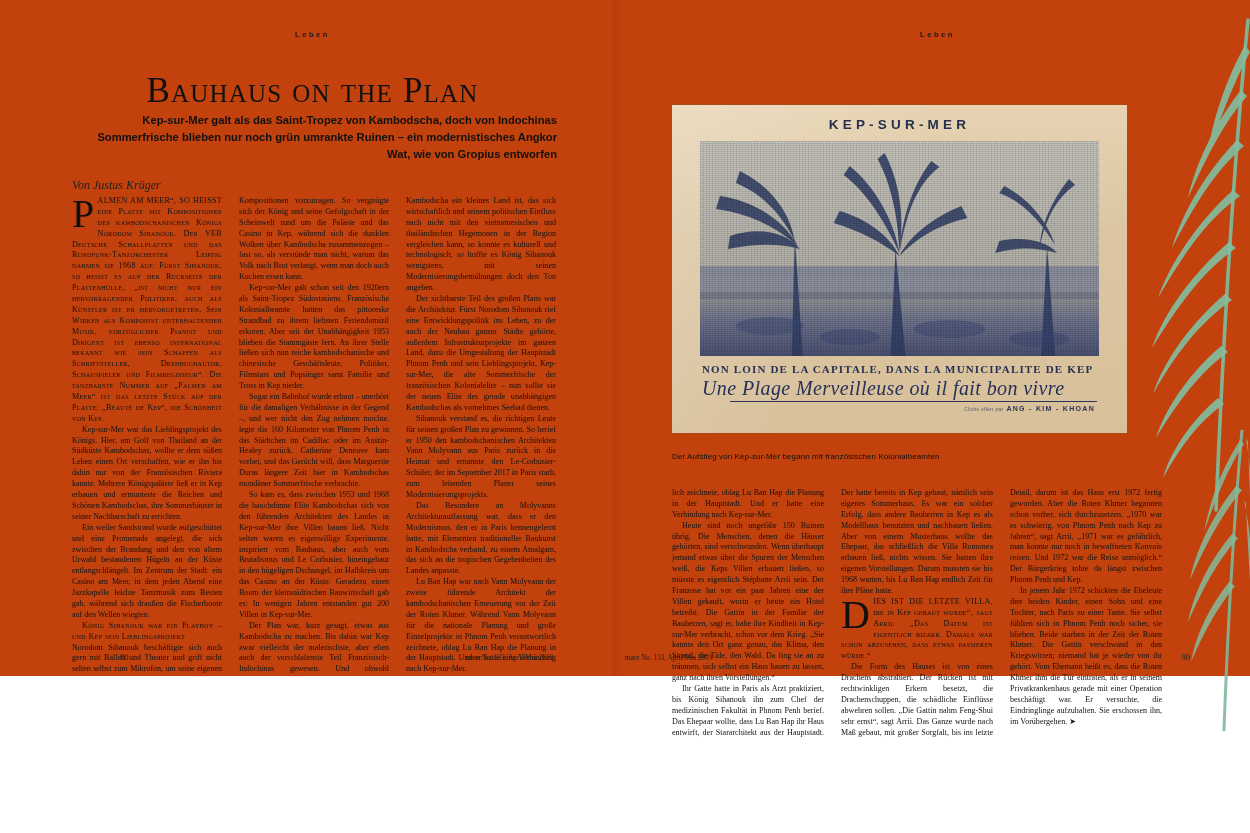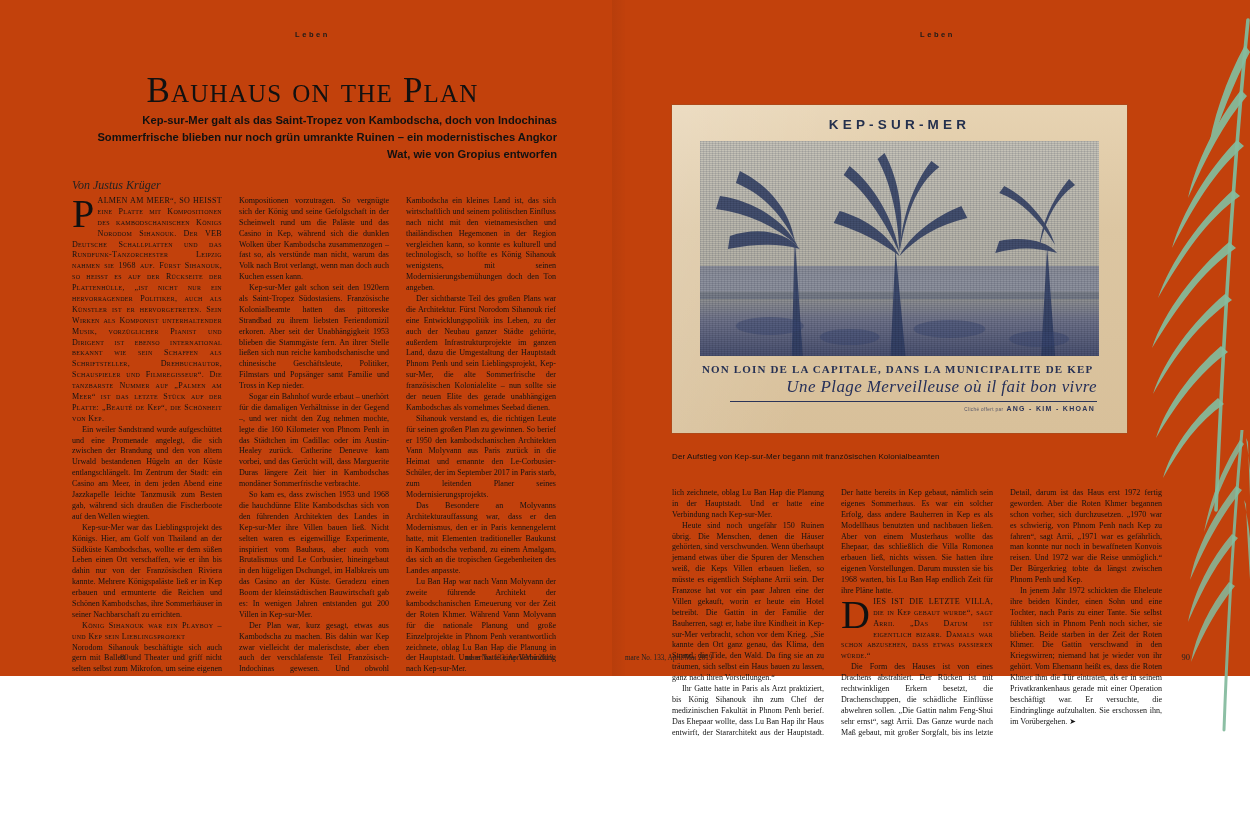--- a/index.html
+++ b/index.html
@@ -132,23 +132,23 @@
       repeating-linear-gradient(0deg,rgba(40,50,85,0.13) 0 1px,rgba(255,255,255,0) 1px 2px),
       repeating-linear-gradient(90deg,rgba(40,50,85,0.10) 0 1px,rgba(255,255,255,0) 1px 3px);
     mix-blend-mode:multiply;
   }
   .pc-caption1{
     position:absolute;left:30px;right:30px;top:258px;text-align:left;
     font-family:Liberation Serif, serif;
     font-weight:bold;font-size:11px;letter-spacing:1.15px;color:#263154;
   }
   .pc-caption2{
-    position:absolute;left:30px;right:30px;top:272px;text-align:right;
-    font-family:"Liberation Serif",serif;
-    font-style:italic;font-size:17px;color:#26305a;letter-spacing:0.4px;
+    position:absolute;left:30px;right:30px;top:272px;text-align:left;
+    font-family:"Liberation Serif",serif;
+    font-style:italic;font-size:20px;color:#26305a;letter-spacing:0.4px;
   }
   .pc-rule{
     position:absolute;left:58px;right:30px;top:296px;height:1px;background:#2b3458;
   }
   .pc-credit{
     position:absolute;right:32px;top:300px;
     font-family:"Liberation Sans",sans-serif;
     font-size:7px;letter-spacing:1.3px;color:#2b3458;font-weight:bold;
   }
   .pc-credit .tiny{font-size:4.6px;font-weight:normal;letter-spacing:.4px;opacity:.8;}
@@ -197,22 +197,22 @@
     <div class="runhead">Leben</div>
 
     <div class="headline">Bauhaus on the Plan</div>
 
     <div class="dek">Kep-sur-Mer galt als das Saint-Tropez von Kambodscha, doch von Indochinas Sommerfrische blieben nur noch grün umrankte Ruinen – ein modernistisches Angkor Wat, wie von Gropius entworfen</div>
 
     <div class="byline">Von Justus Krüger</div>
 
     <div class="cols">
       <p class="dropcap noind smallcapsopen">PALMEN AM MEER“, SO HEISST eine Platte mit Kompositionen des kambodschanischen Königs Norodom Sihanouk. Der VEB Deutsche Schallplatten und das Rundfunk-Tanzorchester Leipzig nahmen sie 1968 auf. Fürst Sihanouk, so heißt es auf der Rückseite der Plattenhülle, „ist nicht nur ein hervorragender Politiker, auch als Künstler ist er hervorgetreten. Sein Wirken als Komponist unterhaltender Musik, vorzüglicher Pianist und Dirigent ist ebenso international bekannt wie sein Schaffen als Schriftsteller, Drehbuchautor, Schauspieler und Filmregisseur“. Die tanzbarste Nummer auf „Palmen am Meer“ ist das letzte Stück auf der Platte: „Beauté de Kep“, die Schönheit von Kep.</p>
+      <p>Kep-sur-Mer war das Lieblingsprojekt des Königs. Hier, am Golf von Thailand an der Südküste Kambodschas, wollte er dem süßen Leben einen Ort verschaffen, wie er ihn bis dahin nur von der Französischen Riviera kannte. Mehrere Königspaläste ließ er in Kep erbauen und ermunterte die Reichen und Schönen Kambodschas, ihre Sommerhäuser in seiner Nachbarschaft zu errichten.</p>
       <p>Ein weiler Sandstrand wurde aufgeschüttet und eine Promenade angelegt, die sich zwischen der Brandung und den von altem Urwald bestandenen Hügeln an der Küste entlangschlängelt. Im Zentrum der Stadt: ein Casino am Meer, in dem jeden Abend eine Jazzkapelle leichte Tanzmusik zum Besten gab, während sich draußen die Fischerboote auf den Wellen wiegten.</p>
-      <p>Kep-sur-Mer war das Lieblingsprojekt des Königs. Hier, am Golf von Thailand an der Südküste Kambodschas, wollte er dem süßen Leben einen Ort verschaffen, wie er ihn bis dahin nur von der Französischen Riviera kannte. Mehrere Königspaläste ließ er in Kep erbauen und ermunterte die Reichen und Schönen Kambodschas, ihre Sommerhäuser in seiner Nachbarschaft zu errichten.</p>
       <p class="pullquote">König Sihanouk war ein Playboy – und Kep sein Lieblingsprojekt</p>
       <p class="noind">Norodom Sihanouk beschäftigte sich auch gern mit Ballett und Theater und griff nicht selten selbst zum Mikrofon, um seine eigenen Kompositionen vorzutragen. So vergnügte sich der König und seine Gefolgschaft in der Scheinwelt rund um die Paläste und das Casino in Kep, während sich die dunklen Wolken über Kambodscha zusammenzogen – fast so, als verstünde man nicht, warum das Volk nach Brot verlangt, wenn man doch auch Kuchen essen kann.</p>
       <p>Kep-sur-Mer galt schon seit den 1920ern als Saint-Tropez Südostasiens. Französische Kolonialbeamte hatten das pittoreske Strandbad zu ihrem liebsten Feriendomizil erkoren. Aber seit der Unabhängigkeit 1953 blieben die Stammgäste fern. An ihrer Stelle ließen sich nun reiche kambodschanische und chinesische Geschäftsleute, Politiker, Filmstars und Popsänger samt Familie und Tross in Kep nieder.</p>
       <p>Sogar ein Bahnhof wurde erbaut – unerhört für die damaligen Verhältnisse in der Gegend –, und wer nicht den Zug nehmen mochte, legte die 160 Kilometer von Phnom Penh in das Städtchen im Cadillac oder im Austin-Healey zurück. Catherine Deneuve kam vorbei, und das Gerücht will, dass Marguerite Duras längere Zeit hier in Kambodschas mondäner Sommerfrische verbrachte.</p>
       <p>So kam es, dass zwischen 1953 und 1968 die hauchdünne Elite Kambodschas sich von den führenden Architekten des Landes in Kep-sur-Mer ihre Villen bauen ließ. Nicht selten waren es eigenwillige Experimente, inspiriert vom Bauhaus, aber auch vom Brutalismus und Le Corbusier, hineingebaut in den hügeligen Dschungel, im Halbkreis um das Casino an der Küste. Geradezu einen Boom der kleinstädtischen Bauwirtschaft gab es: In wenigen Jahren entstanden gut 200 Villen in Kep-sur-Mer.</p>
       <p>Der Plan war, kurz gesagt, etwas aus Kambodscha zu machen. Bis dahin war Kep zwar vielleicht der malerischste, aber eben auch der verschlafenste Teil Französisch-Indochinas gewesen. Und obwohl Kambodscha ein kleines Land ist, das sich wirtschaftlich und seinem politischen Einfluss nach nicht mit den vietnamesischen und thailändischen Hegemonen in der Region vergleichen kann, so konnte es kulturell und technologisch, so hoffte es König Sihanouk wenigstens, mit seinen Modernisierungsbemühungen doch den Ton angeben.</p>
       <p>Der sichtbarste Teil des großen Plans war die Architektur. Fürst Norodom Sihanouk rief eine Entwicklungspolitik ins Leben, zu der auch der Neubau ganzer Städte gehörte, außerdem Infrastrukturprojekte im ganzen Land, dazu die Umgestaltung der Hauptstadt Phnom Penh und sein Lieblingsprojekt, Kep-sur-Mer, die alte Sommerfrische der französischen Kolonialelite – nun sollte sie der neuen Elite des gerade unabhängigen Kambodschas als vornehmes Seebad dienen.</p>
       <p>Sihanouk verstand es, die richtigen Leute für seinen großen Plan zu gewinnen. So berief er 1950 den kambodschanischen Architekten Vann Molyvann aus Paris zurück in die Heimat und ernannte den Le-Corbusier-Schüler, der im September 2017 in Paris starb, zum leitenden Planer seines Modernisierungsprojekts.</p>
       <p>Das Besondere an Molyvanns Architekturauffassung war, dass er den Modernismus, den er in Paris kennengelernt hatte, mit Elementen traditioneller Baukunst in Kambodscha verband, zu einem Amalgam, das sich an die tropischen Gegebenheiten des Landes anpasste.</p>
       <p>Lu Ban Hap war nach Vann Molyvann der zweite führende Architekt der kambodschanischen Erneuerung vor der Zeit der Roten Khmer. Während Vann Molyvann für die nationale Planung und große Einzelprojekte in Phnom Penh verantwortlich zeichnete, oblag Lu Ban Hap die Planung in der Hauptstadt. Und er hatte eine Verbindung nach Kep-sur-Mer.</p>

